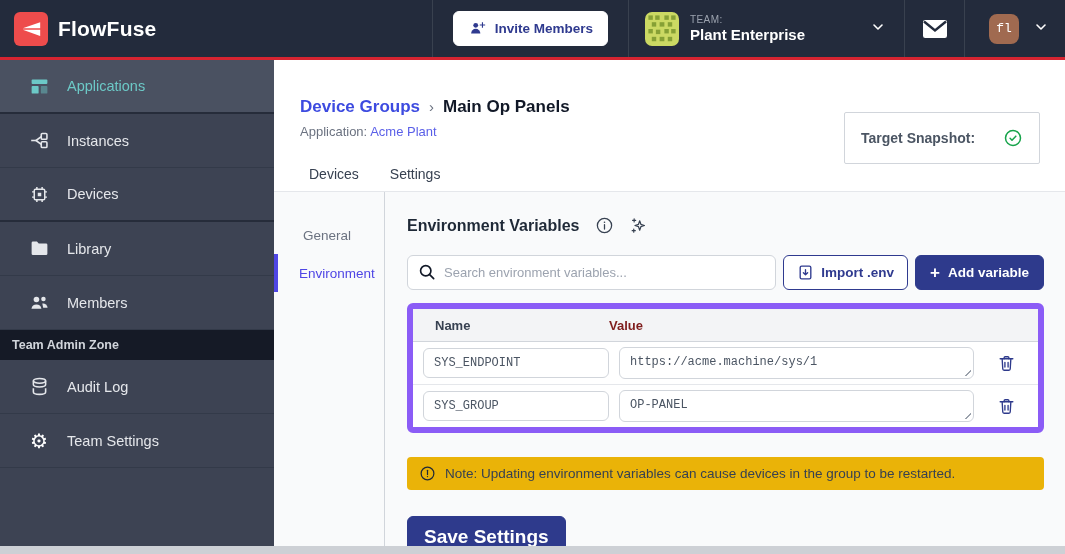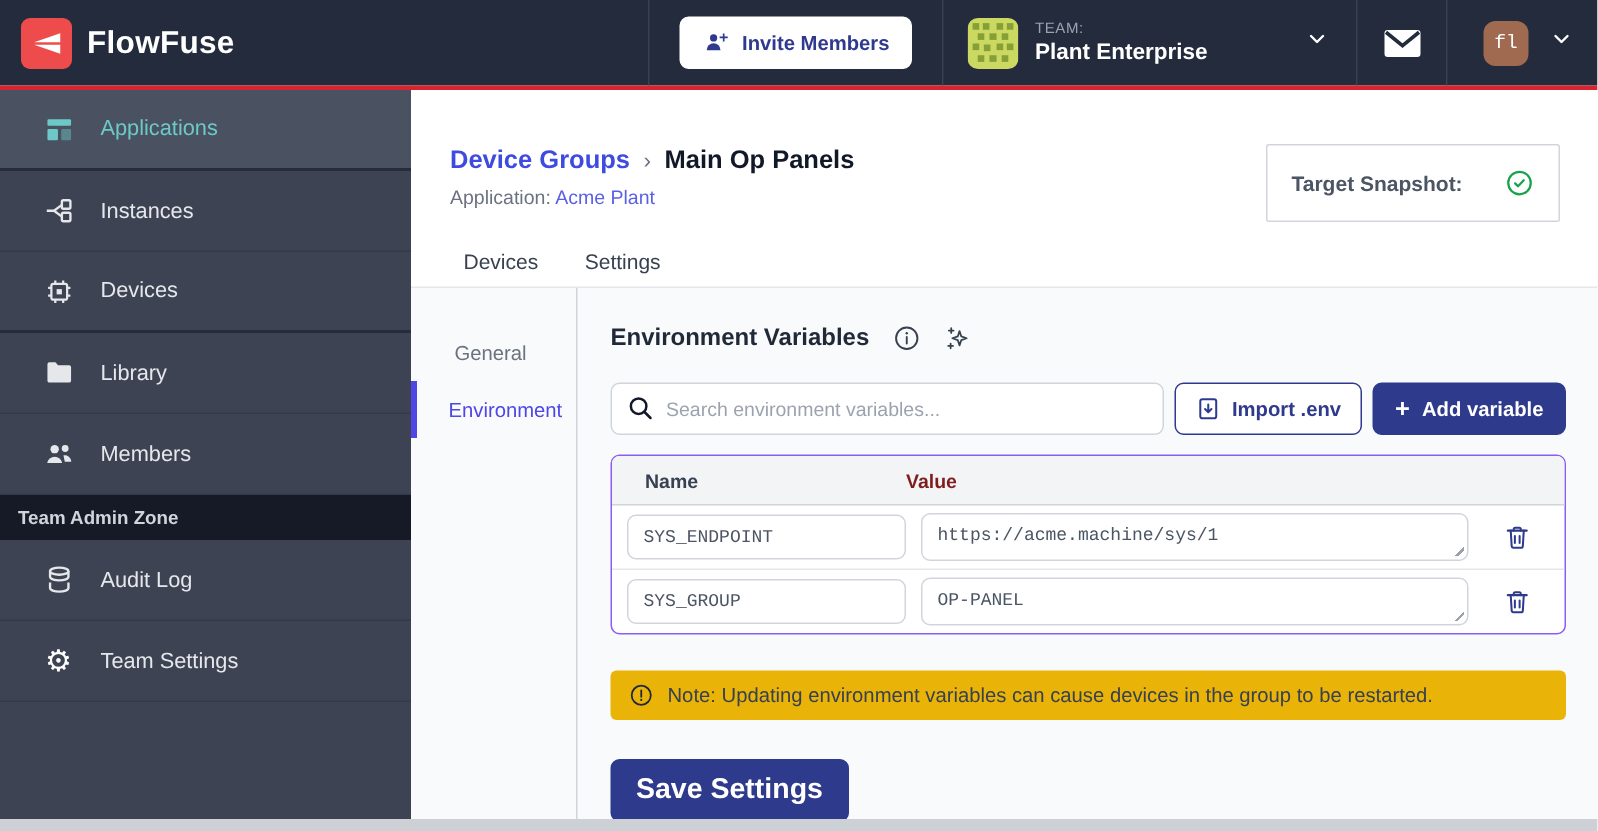--- a/index.html
+++ b/index.html
@@ -45,21 +45,21 @@
 
   
   .main { flex:1 1 auto; display:flex; flex-direction:column; min-width:0; }
   .top-white { background:#ffffff; height:132px; flex:0 0 auto; position:relative; border-bottom:1px solid #e5e7eb; }
   .crumb-row { padding:37px 0 0 26px; display:flex; align-items:baseline; gap:9px; }
   .crumb-parent { color:#3d4be0; font-size:17px; font-weight:bold; cursor:pointer; }
   .crumb-sep { color:#6b7280; font-size:15px; }
   .crumb-current { color:#111827; font-size:17px; font-weight:bold; }
   .app-row { padding:7px 0 0 26px; font-size:13px; color:#6b7280; }
   .app-row a { color:#5a5fe8; text-decoration:none; cursor:pointer; }
-  .snapshot-box { position:absolute; top:36px; right:25px; width:196px; height:52px; border:1px solid #d1d5db; border-radius:2px; background:#ffffff; display:flex; align-items:center; justify-content:space-between; padding:0 16px; }
+  .snapshot-box { position:absolute; top:52px; right:25px; width:196px; height:52px; border:1px solid #d1d5db; border-radius:2px; background:#ffffff; display:flex; align-items:center; justify-content:space-between; padding:0 16px; }
   .snapshot-box .lbl { color:#4b5563; font-size:14px; font-weight:bold; }
   .tabs { position:absolute; left:33px; bottom:0; display:flex; gap:27px; }
   .tab { font-size:14px; color:#374151; padding:9px 2px; cursor:pointer; }
 
   .content { flex:1 1 auto; display:flex; min-height:0; background:#f9fafb; }
   .subnav { width:111px; flex:0 0 auto; border-right:1px solid #d1d5db; padding-top:24px; }
   .subnav-item { height:38px; display:flex; align-items:center; padding-left:25px; font-size:13.5px; color:#6b7280; cursor:pointer; border-left:4px solid transparent; }
   .subnav-item.active { color:#4f46e5; border-left-color:#4f46e5; padding-left:21px; }
 
   .panel { flex:1 1 auto; padding:24px 21px 0 22px; min-width:0; }
@@ -70,21 +70,21 @@
   .search-box { flex:1 1 auto; position:relative; }
   .search-box input { width:100%; height:35px; border:1px solid #d1d5db; border-radius:6px; padding:0 10px 0 36px; font-size:13px; color:#374151; background:#ffffff; outline:none; }
   .search-box input::placeholder { color:#9ca3af; }
   .search-box .mag { position:absolute; left:10px; top:7px; }
   .btn-outline { display:flex; align-items:center; gap:7px; background:#ffffff; border:1.5px solid #2f3a8f; border-radius:6px; padding:0 13px; height:35px; cursor:pointer; }
   .btn-outline span { color:#2f3a8f; font-size:13.5px; font-weight:bold; }
   .btn-solid { display:flex; align-items:center; gap:8px; background:#2e3a8c; border:1px solid #2e3a8c; border-radius:6px; padding:0 14px; height:35px; cursor:pointer; }
   .btn-solid .plus { color:#ffffff; font-size:17px; font-weight:bold; line-height:1; }
   .btn-solid span.lbl { color:#ffffff; font-size:13.5px; font-weight:bold; }
 
-  .env-table { margin-top:13px; border:1px solid #8b5cf6; border-radius:6px; background:#ffffff; overflow:hidden; }
+  .env-table { margin-top:13px; border:6px solid #8b5cf6; border-radius:6px; background:#ffffff; overflow:hidden; }
   .t-head { display:flex; background:#f3f4f6; height:33px; align-items:center; border-bottom:1px solid #d1d5db; }
   .t-head .h-name { width:196px; padding-left:22px; font-size:13px; font-weight:bold; color:#374151; }
   .t-head .h-value { flex:1; font-size:13px; font-weight:bold; color:#7f1d1d; }
   .t-row { display:flex; align-items:center; padding:5px 10px; gap:10px; }
   .t-row + .t-row { border-top:1px solid #e5e7eb; }
   .t-row input.name-in { width:186px; height:30px; border:1px solid #d1d5db; border-radius:6px; padding:0 10px; font-family:"Liberation Mono", monospace; font-size:12px; color:#4b5563; outline:none; }
   .value-wrap { flex:1; position:relative; }
   .value-wrap textarea { width:100%; height:32px; border:1px solid #d1d5db; border-radius:6px; padding:7px 10px 2px; font-family:"Liberation Mono", monospace; font-size:12px; color:#4b5563; resize:none; overflow:hidden; outline:none; display:block; }
   .value-wrap::after { content:""; position:absolute; right:3px; bottom:3px; width:10px; height:10px; clip-path:polygon(100% 0,100% 100%,0 100%); background:repeating-linear-gradient(-45deg, transparent 0 3px, #9aa1ab 3px 4.5px); pointer-events:none; }
   .trash-btn { width:44px; display:flex; justify-content:center; background:none; border:none; cursor:pointer; }

